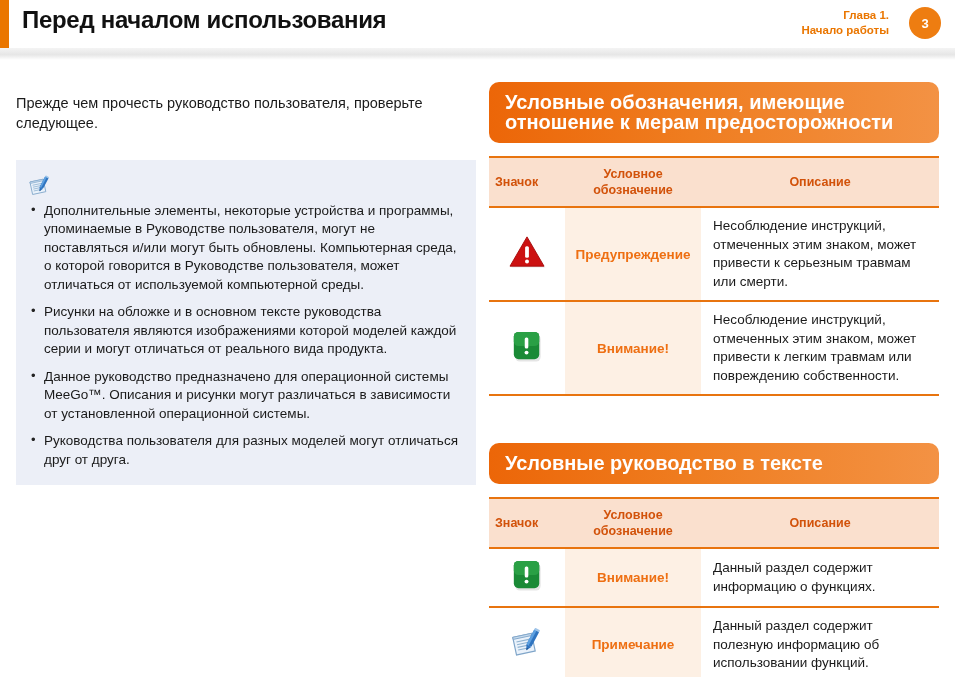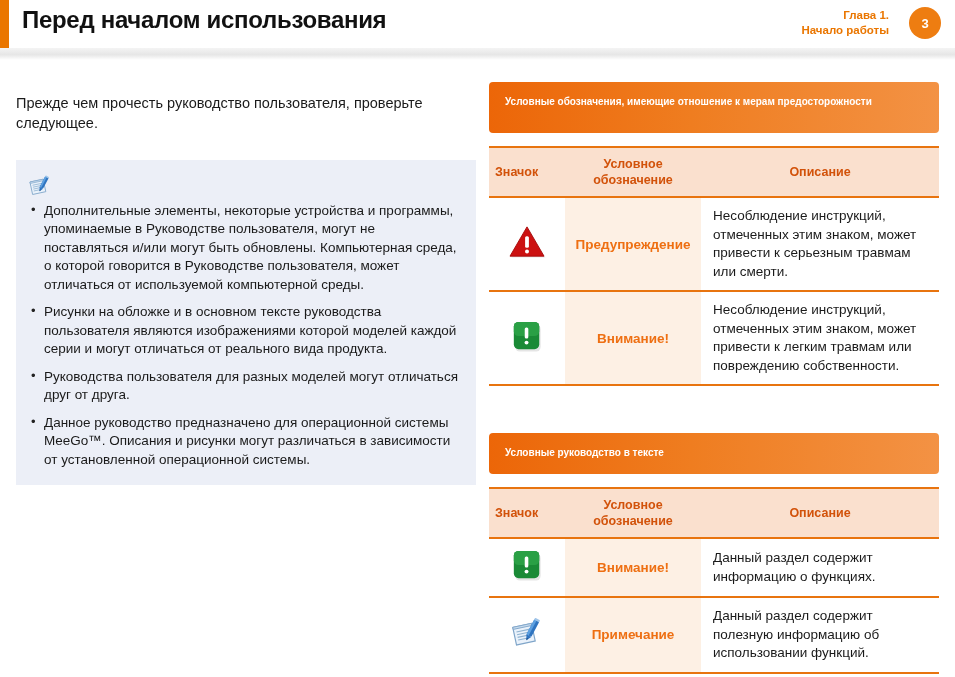--- a/index.html
+++ b/index.html
@@ -135,23 +135,23 @@
     position: absolute;
     left: -13px;
     top: -1px;
     font-size: 13px;
     color: #222;
   }
 
   
   .section-banner {
     background: linear-gradient(to right, #ec6608 0%, #ef7d20 45%, #f39244 100%);
-    border-radius: 4px;
+    border-radius: 10px;
     color: #ffffff;
-    font-size: 10px;
+    font-size: 20px;
     font-weight: bold;
     line-height: 20px;
     padding: 10px 16px 11px 16px;
     box-sizing: border-box;
   }
   .section-banner.two-line { min-height: 51px; }
 
   
   .legend-table {
     width: 100%;
@@ -252,22 +252,22 @@
               <path d="M17.5 19 L22.7 19 L20.1 24 Z" fill="#2f74c0"></path>
               <path d="M19.3 21.8 L20.1 24 L20.9 21.8 Z" fill="#1b4a80"></path>
               <rect x="17.5" y="1.4" width="5.2" height="2" rx="0.6" fill="#9fc4e8"></rect>
             </g>
           </svg>
         </span>
       </div>
       <ul class="note-list">
         <li>Дополнительные элементы, некоторые устройства и программы, упоминаемые в Руководстве пользователя, могут не поставляться и/или могут быть обновлены. Компьютерная среда, о которой говорится в Руководстве пользователя, может отличаться от используемой компьютерной среды.</li>
         <li>Рисунки на обложке и в основном тексте руководства пользователя являются изображениями которой моделей каждой серии и могут отличаться от реального вида продукта.</li>
+        <li>Данное руководство предназначено для операционной системы MeeGo™. Описания и рисунки могут различаться в зависимости от установленной операционной системы.</li>
         <li>Руководства пользователя для разных моделей могут отличаться друг от друга.</li>
-        <li>Данное руководство предназначено для операционной системы MeeGo™. Описания и рисунки могут различаться в зависимости от установленной операционной системы.</li>
       </ul>
     </div>
   </div>
 
   <div class="col-right">
 
     <div class="section-banner two-line">Условные обозначения, имеющие отношение к мерам предосторожности</div>
 
     <table class="legend-table">
       <thead>

